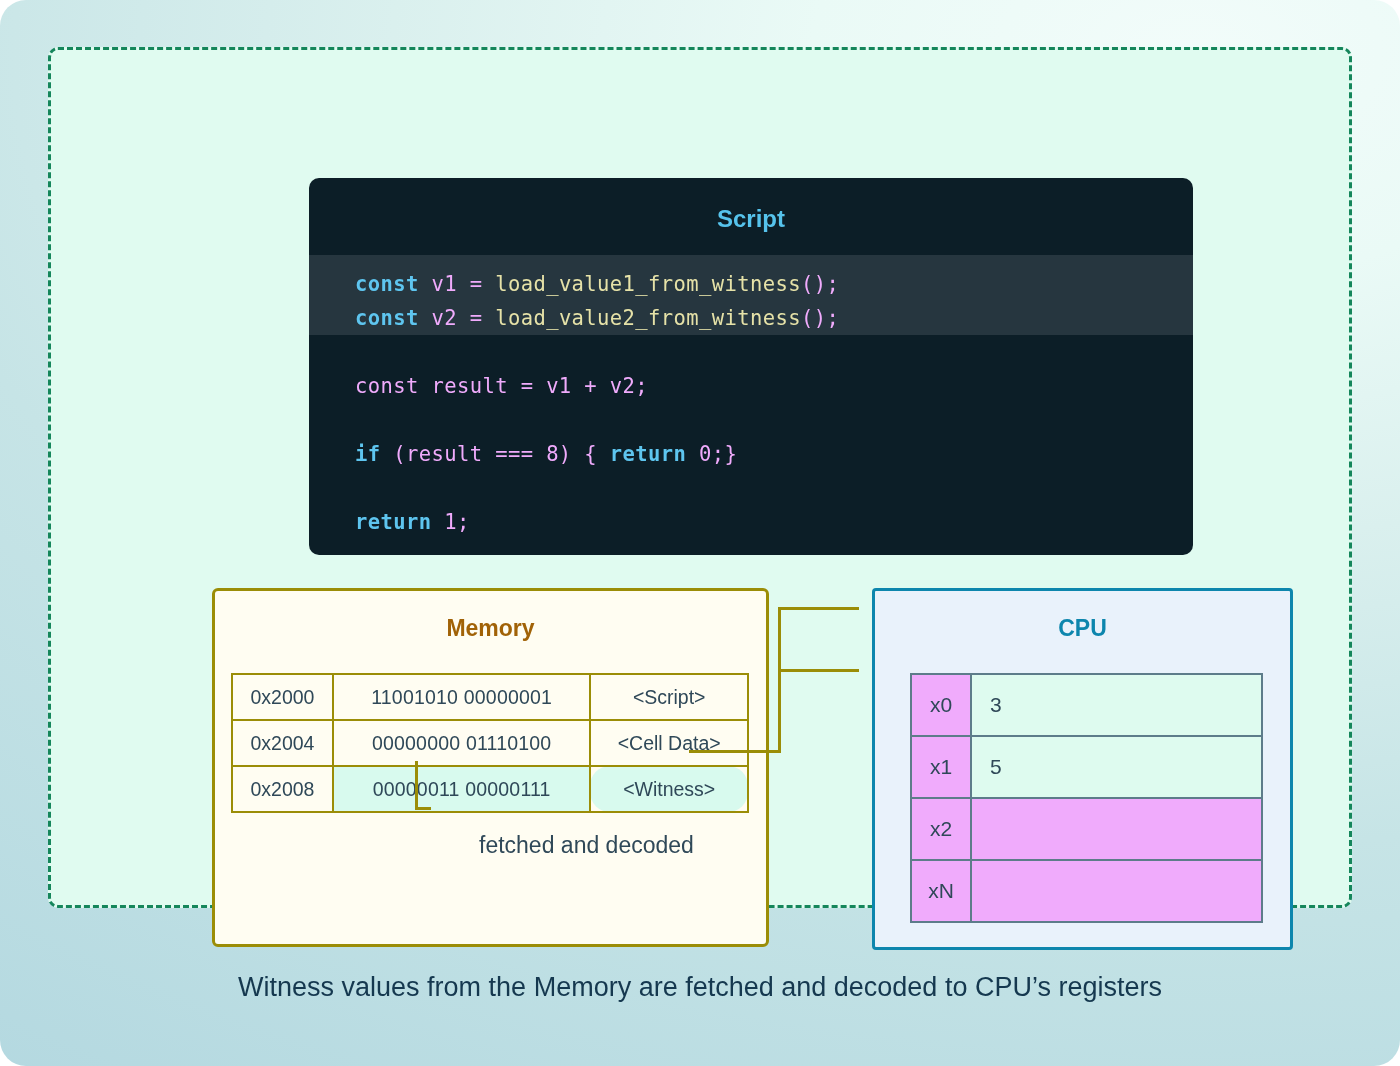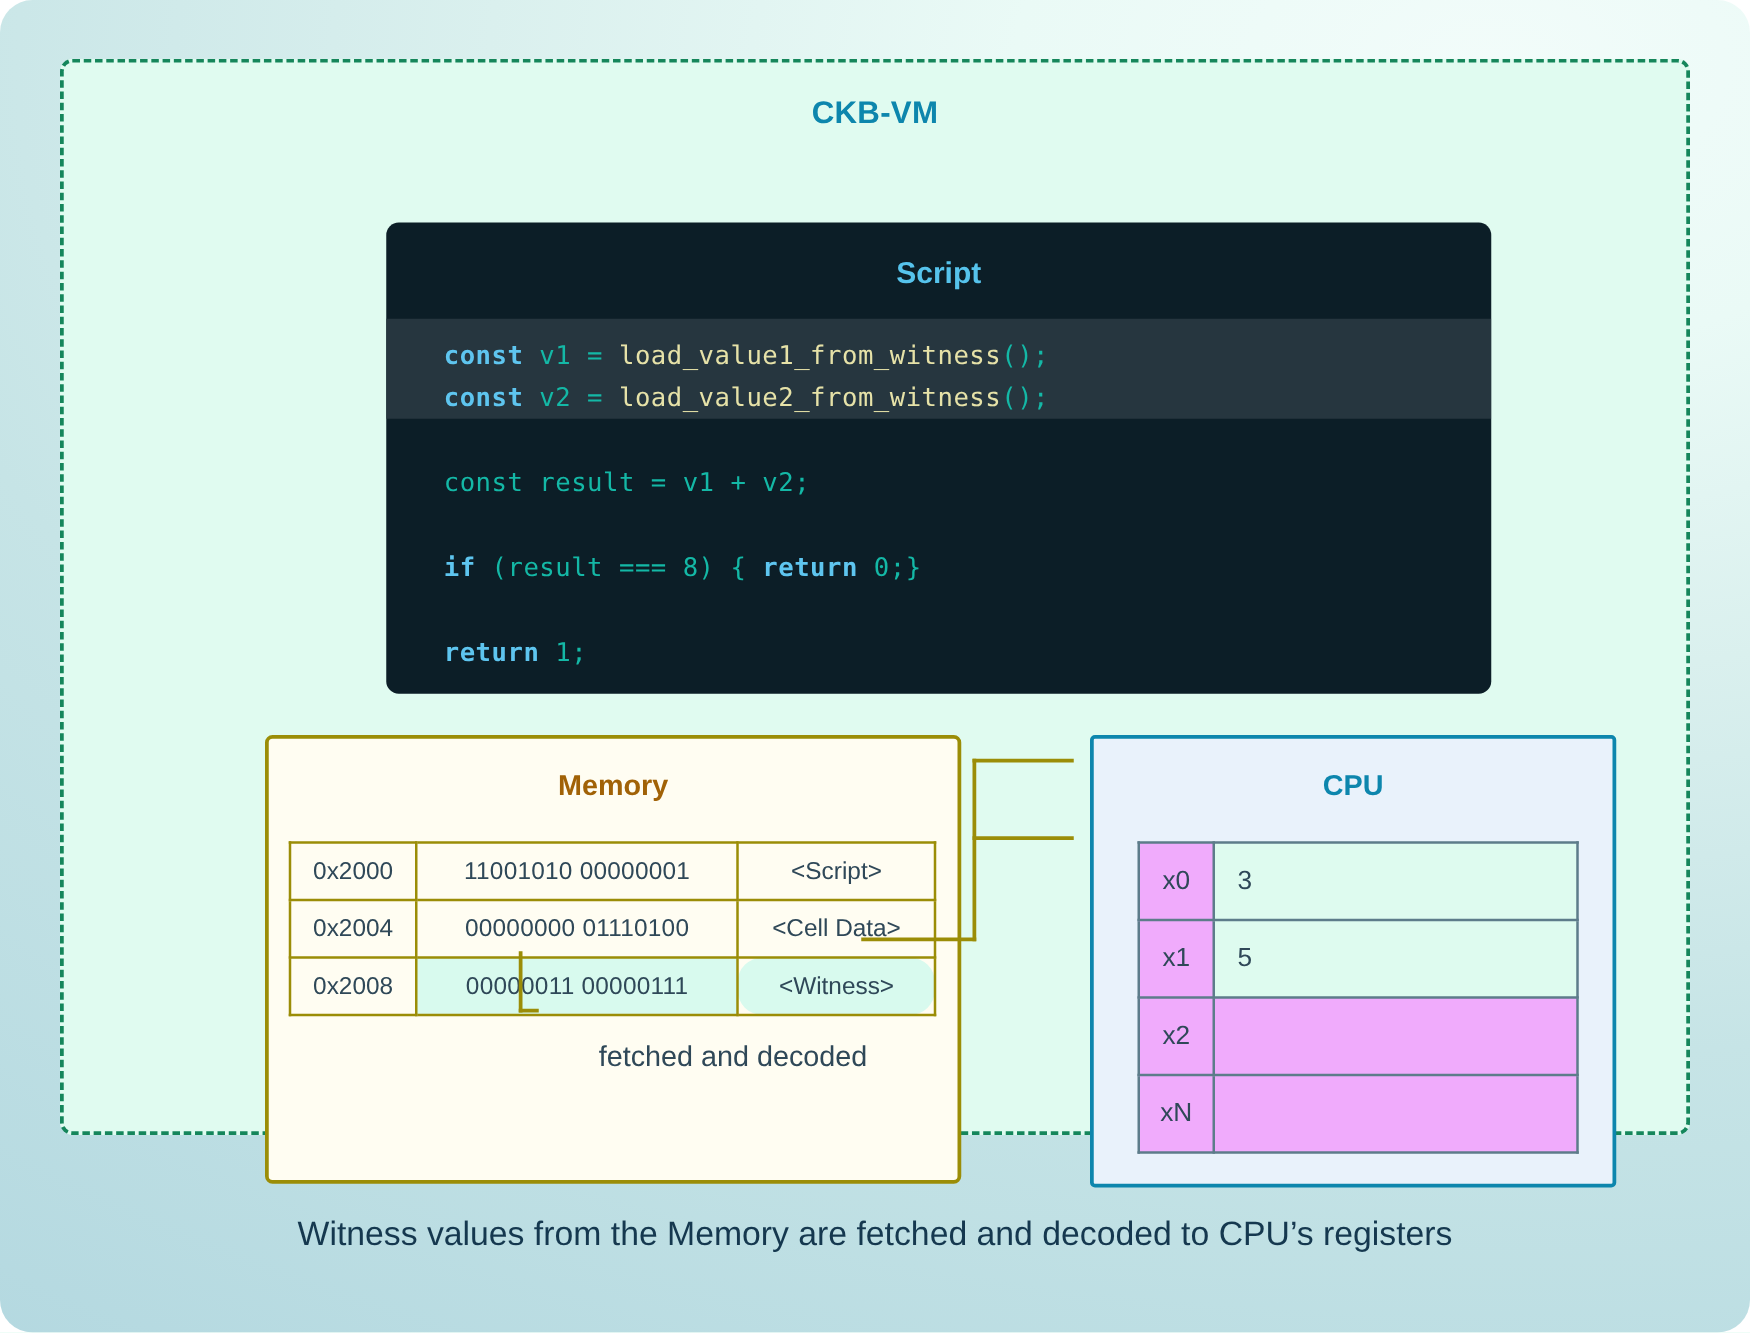--- a/index.html
+++ b/index.html
@@ -76,21 +76,21 @@
     font-size: 20.5px;
     line-height: 34px;
     color: #dfe7ea;
     letter-spacing: .4px;
   }
   .code-lines .ln { height: 34px; white-space: pre; }
   .code-lines .ln.pad-top { margin-top: 12px; }
   .code-lines .ln.gap { height: 34px; }
   .kw  { color: #5ec5ef; font-weight: bold; }
   .fn  { color: #e6e2a8; }
-  .pl  { color: #14b8a6; }
+  .pl  { color: #f0abfc; }
 
   
   #memory-panel {
     position: absolute;
     left: 161px; top: 538px;
     width: 557px; height: 359px;
     background: #fffdf2;
     border: 3px solid #9b8d07;
     border-radius: 6px;
   }
@@ -187,21 +187,20 @@
     color: #15384f;
   }
 </style>
 </head>
 <body>
 
 <div id="page">
 
   <div id="vm-box">
 
-    <div id="vm-title">CKB-VM</div>
 
     <div id="script-panel">
       <div id="script-title">Script</div>
 
       <div id="code-area">
         <div class="hl-band"></div>
         <div class="code-lines">
 
           <div class="ln pad-top"><span class="kw">const</span><span class="pl"> v1 = </span><span class="fn">load_value1_from_witness</span><span class="pl">();</span></div>
 

